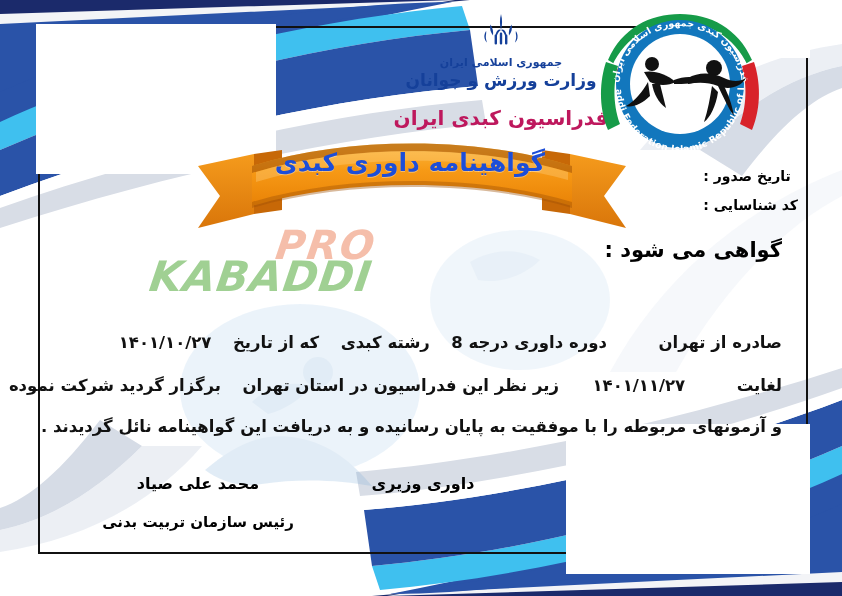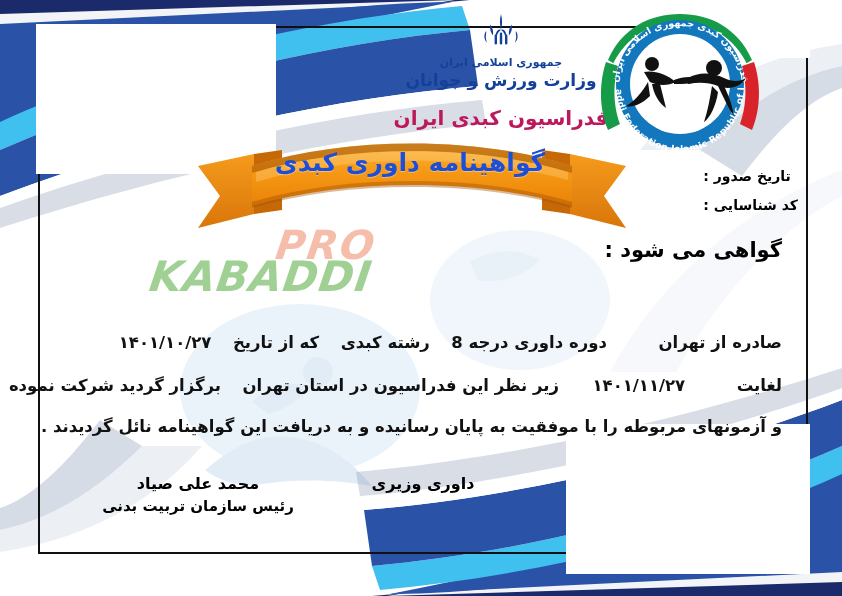--- a/index.html
+++ b/index.html
@@ -195,21 +195,21 @@
   .sig-block {
     position: absolute;
     text-align: center;
     color: #000000;
   }
   #sig-right { left: 318px; top: 474px; width: 210px; }
   #sig-left  { left: 88px;  top: 474px; width: 220px; }
   .sig-name {
     font-size: 16px;
     font-weight: bold;
-    margin-bottom: 4px;
+    margin-bottom: 20px;
   }
   .sig-role {
     font-size: 15px;
     font-weight: bold;
   }
 </style>
 </head>
 <body>
 
 <div id="cert">

